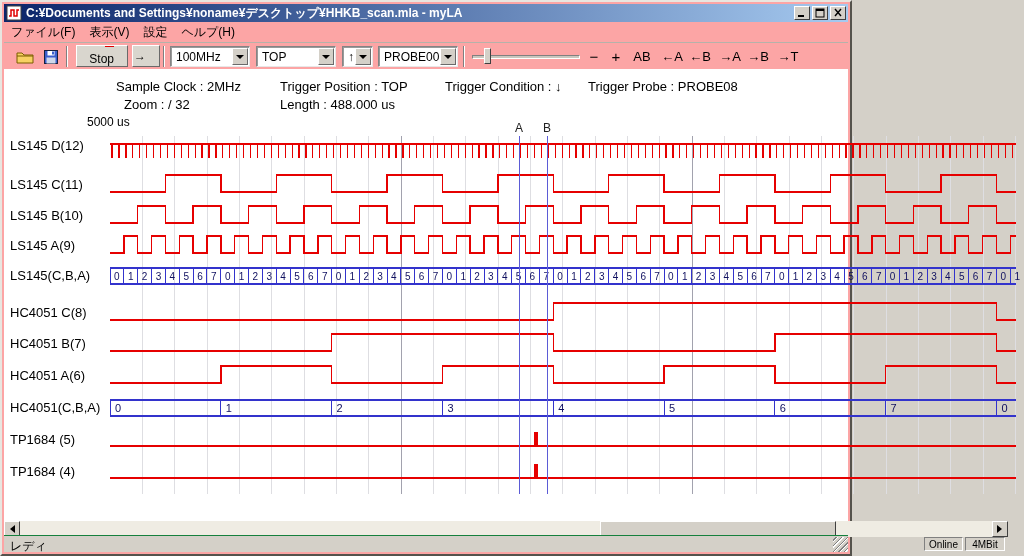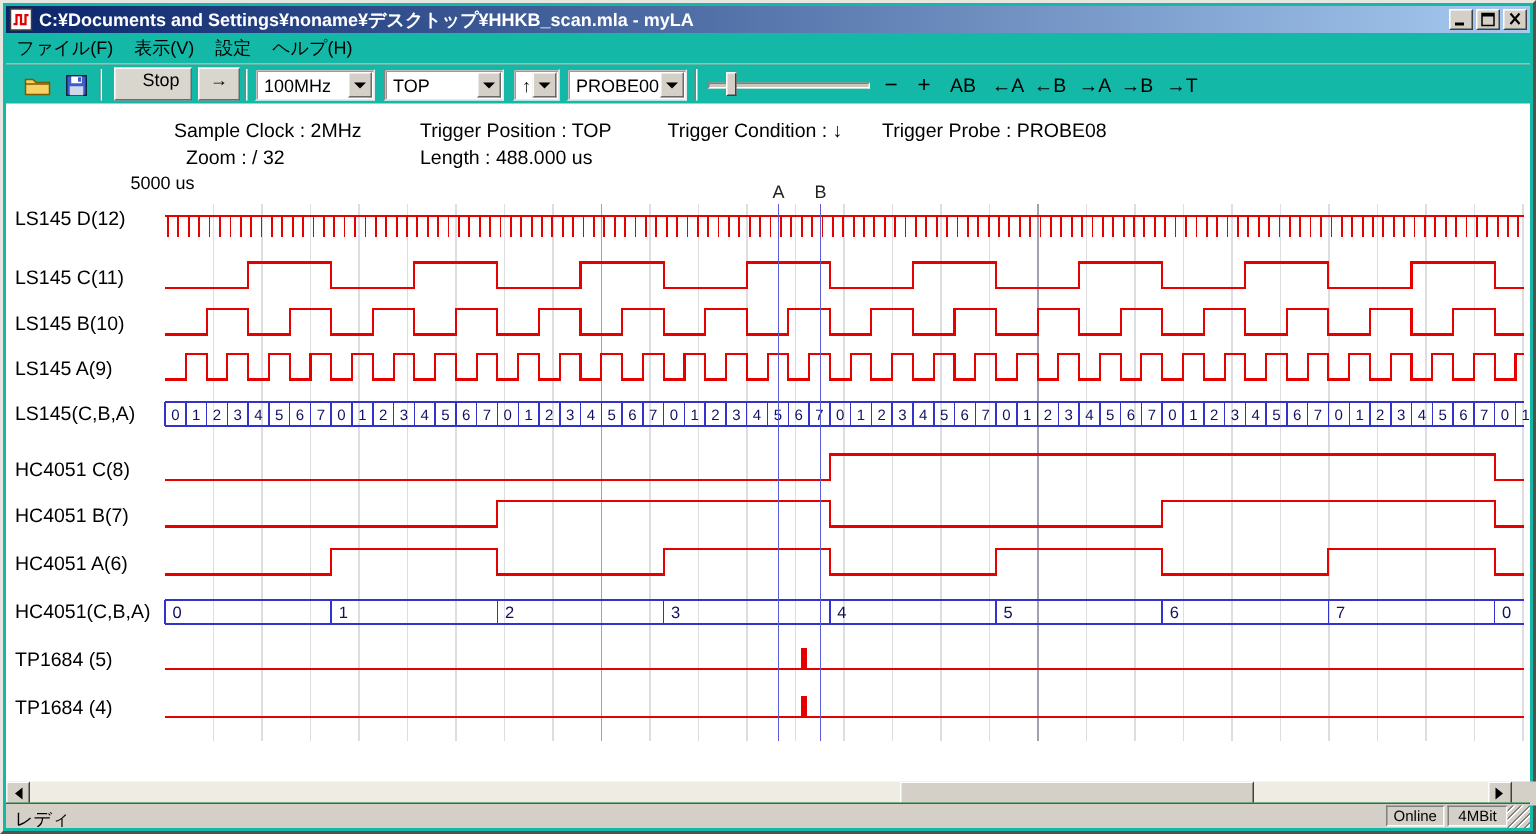--- a/index.html
+++ b/index.html
@@ -1,18 +1,18 @@
 <!DOCTYPE html>
 <html><head>
 <meta charset="utf-8">
 <style>
   * { margin:0; padding:0; box-sizing:border-box; }
   html,body { width:1024px; height:556px; overflow:hidden; background:#d4d0c8;
               font-family:"Liberation Sans",sans-serif; }
-  #app { position:relative; width:1024px; height:556px; background:#14b8a6;
+  #app { position:relative; width:852px; height:556px; background:#fca5a5;
          border:2px solid; border-color:#e8e6e0 #55524c #55524c #e8e6e0; }
 
   
   .titlebar { position:absolute; left:2px; top:2px; right:2px; height:18px;
               background:linear-gradient(90deg,#0a246a,#a6caf0);
               display:flex; align-items:center; padding:0 2px; }
   .title-icon { width:16px; height:16px; display:inline-block; flex:0 0 16px; }
   .title-text { flex:1; color:#fff; font-size:12px; font-weight:bold;
                 padding-left:4px; white-space:nowrap; overflow:hidden; line-height:18px; }
   .win-btn { width:16px; height:14px; background:#d4d0c8; border:1px solid;
@@ -26,22 +26,22 @@
 
   
   .toolbar { position:absolute; left:2px; top:40px; right:2px; height:27px;
              border-top:1px solid #b5b2aa; }
   .tb-icon { position:absolute; top:4px; width:24px; height:20px; display:flex;
              align-items:center; justify-content:center; }
   .tb-sep { position:absolute; top:3px; width:2px; height:21px;
             border-left:1px solid #808080; border-right:1px solid #fff; }
   .tb-push { position:absolute; top:2px; height:22px; background:#d9d6ce;
              border:1px solid; border-color:#fff #6a6a6a #6a6a6a #fff;
-             font-size:12px; font-family:inherit; display:flex; align-items:flex-start;
-             gap:5px; padding:0 13px; color:#000; }
+             font-size:12px; font-family:inherit; display:flex; align-items:flex-end;
+             gap:5px; padding:0 13px; color:#000;flex-direction:column; }
   .stop-sq { width:9px; height:9px; background:#e00000; display:inline-block; }
   .combo { position:absolute; top:3px; height:21px; background:#fff;
            border:1px solid; border-color:#848484 #e8e8e8 #e8e8e8 #848484;
            box-shadow:inset 1px 1px 0 #9a9a9a; font-size:12px; }
   .combo .txt { position:absolute; left:5px; top:2px; line-height:16px; color:#000;
                 white-space:nowrap; }
   .combo .drop { position:absolute; right:1px; top:1px; bottom:1px; width:16px;
                  background:#d4d0c8; border:1px solid; border-color:#fff #6a6a6a #6a6a6a #fff; }
   .combo .drop::after { content:""; position:absolute; left:3px; top:6px;
                  border:4px solid transparent; border-top:4px solid #000; }

